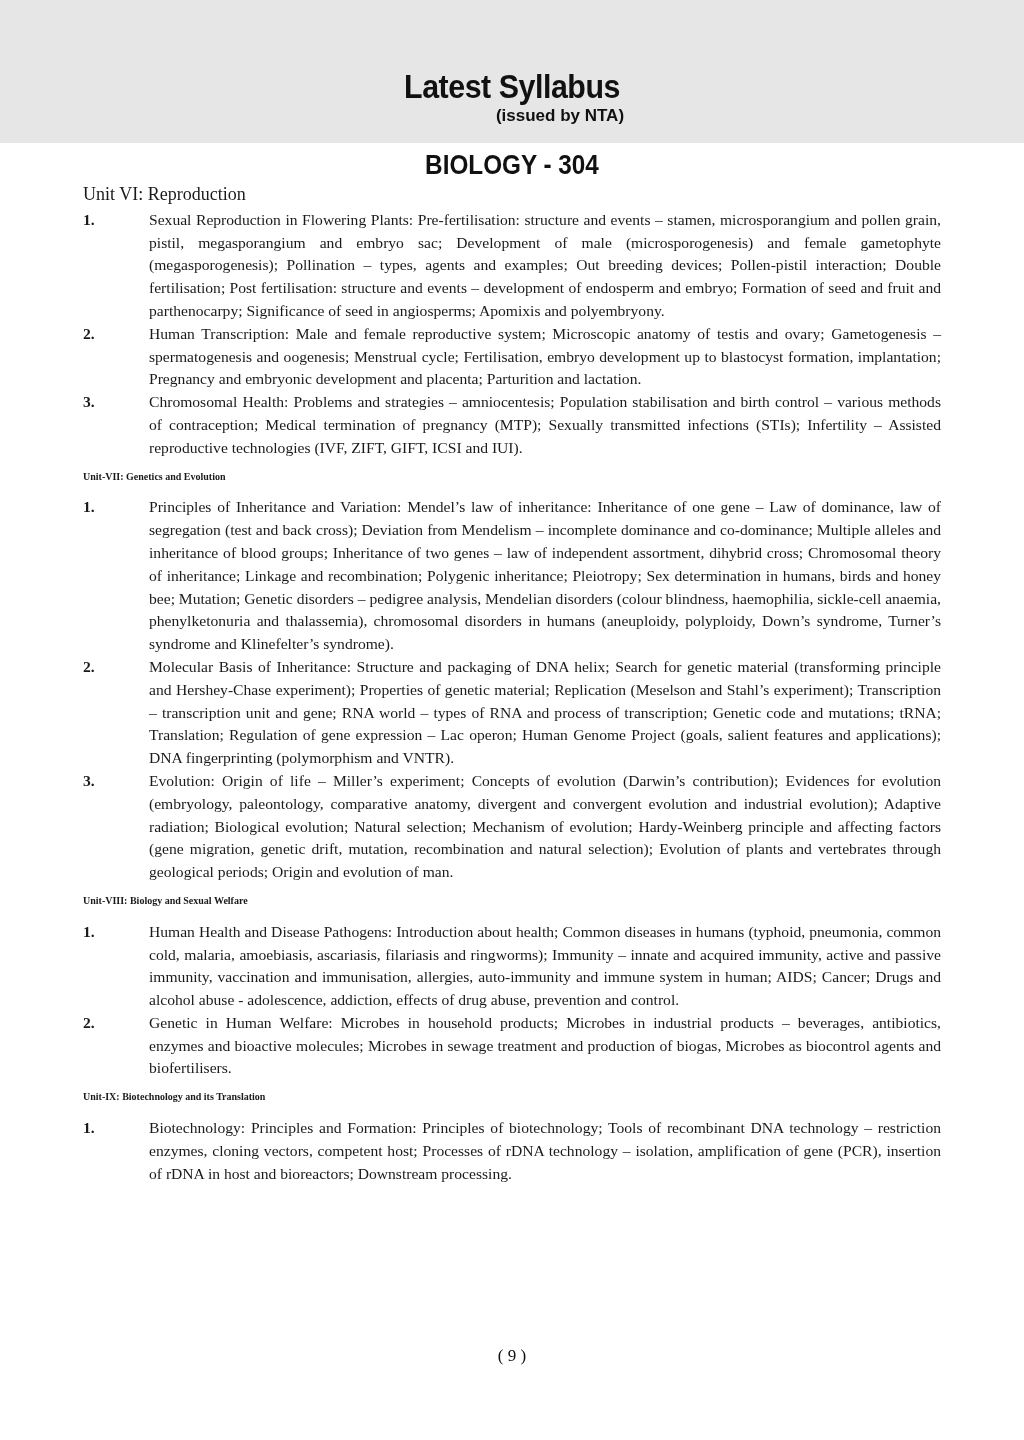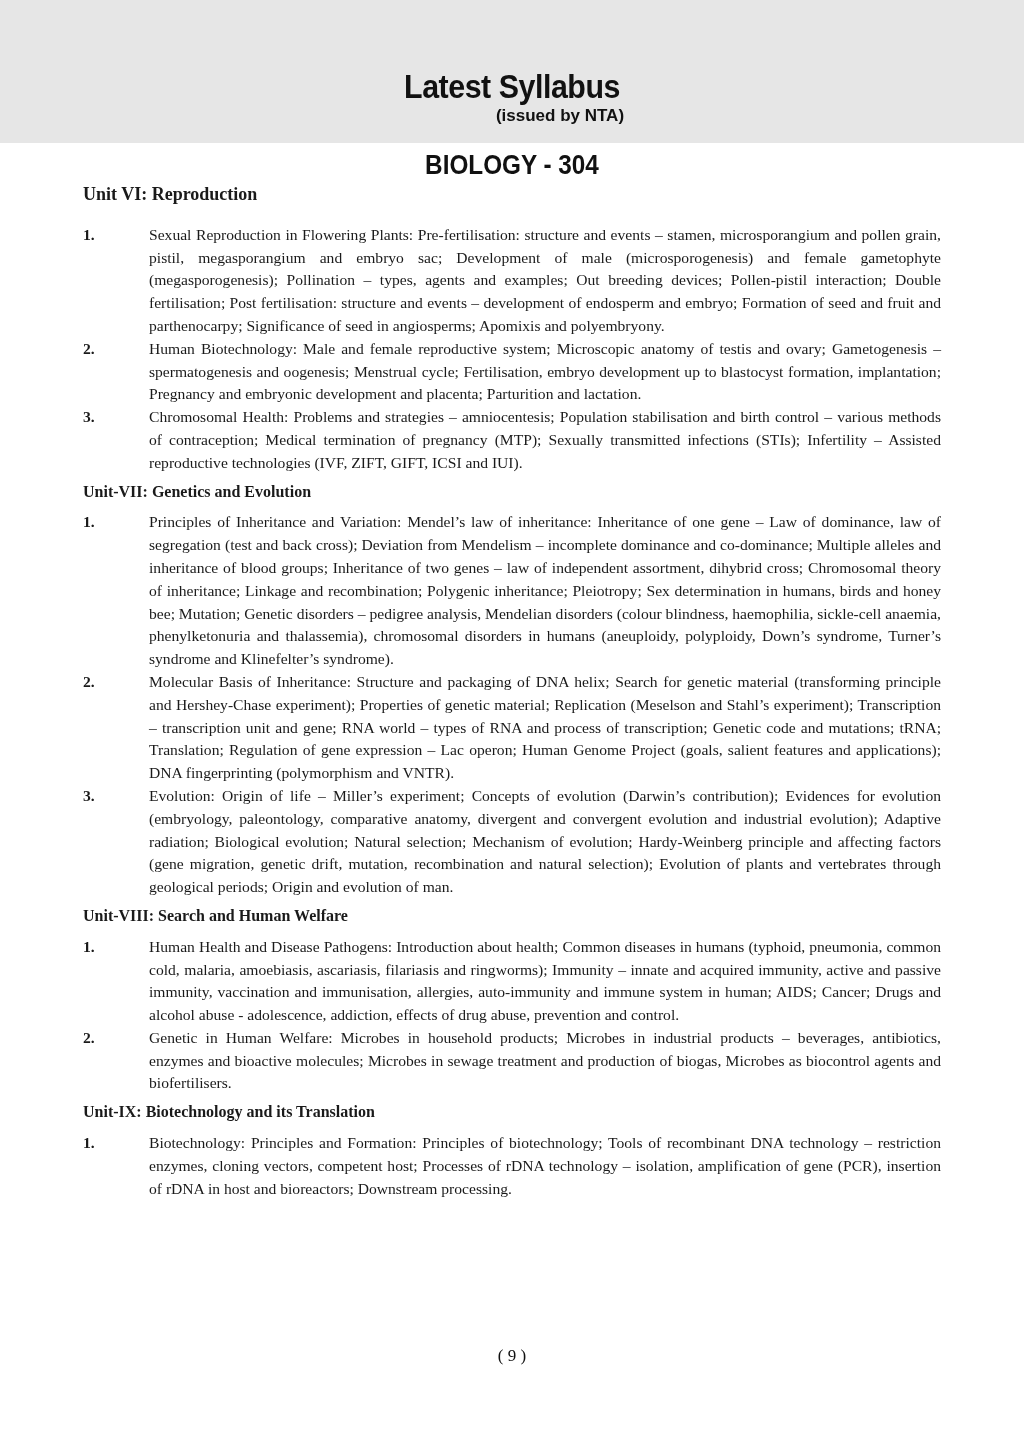--- a/index.html
+++ b/index.html
@@ -14,23 +14,23 @@
   }
   .t1 { top: 68px; font-size: 33px; letter-spacing: -0.5px; transform: scaleX(0.92); }
   .t2 { top: 106px; font-size: 17px; margin-left: 48px; }
   .t3 { top: 150px; font-size: 27px; transform: scaleX(0.9); }
   .content {
     position: absolute; left: 83px; top: 183px; width: 858px;
     font-family: "Liberation Serif", serif; font-size: 15.6px; line-height: 22.8px;
     color: #1a1a1a;
   }
   .unit {
-    font-weight: bold; margin: 0 0 8px 0; font-size: 16px;
+    font-weight: bold; margin: 0 0 8px 0; font-size: 10px;
   }
-  .unit.first { font-weight: bold; font-size: 18px; margin-bottom: 18px; }
+  .unit.first { font-weight: normal; font-size: 18px; margin-bottom: 3px; }
   .unit.gap { margin-top: 6px; }
   .item { display: flex; margin: 0; }
   .num { width: 66px; flex: 0 0 66px; font-weight: bold; }
   .txt { flex: 1; text-align: justify; hyphens: none; }
   .txt b { font-weight: normal; }
   .page-num {
     position: absolute; left: 0; width: 1024px; top: 1346px; text-align: center;
     font-family: "Liberation Serif", serif; font-size: 17px; color: #111;
   }
 </style>
@@ -44,42 +44,42 @@
 
 <div class="content">
 
   <div class="unit first">Unit VI: Reproduction</div>
   <div class="item">
     <span class="num">1.</span>
     <span class="txt"><b>Sexual Reproduction in Flowering Plants:</b><span> Pre-fertilisation: structure and events – stamen, microsporangium and pollen grain, pistil, megasporangium and embryo sac; Development of male (microsporogenesis) and female gametophyte (megasporogenesis); Pollination – types, agents and examples; Out breeding devices; Pollen-pistil interaction; Double fertilisation; Post fertilisation: structure and events – development of endosperm and embryo; Formation of seed and fruit and parthenocarpy; Significance of seed in angiosperms; Apomixis and polyembryony.</span></span>
   </div>
   <div class="item">
     <span class="num">2.</span>
-    <span class="txt"><b>Human Biotechnology:</b><span> Male and female reproductive system; Microscopic anatomy of testis and ovary; Gametogenesis – spermatogenesis and oogenesis; Menstrual cycle; Fertilisation, embryo development up to blastocyst formation, implantation; Pregnancy and embryonic development and placenta; Parturition and lactation.</span></span>
+    <span class="txt"><b>Human Transcription:</b><span> Male and female reproductive system; Microscopic anatomy of testis and ovary; Gametogenesis – spermatogenesis and oogenesis; Menstrual cycle; Fertilisation, embryo development up to blastocyst formation, implantation; Pregnancy and embryonic development and placenta; Parturition and lactation.</span></span>
   </div>
   <div class="item">
     <span class="num">3.</span>
     <span class="txt"><b>Chromosomal Health:</b><span> Problems and strategies – amniocentesis; Population stabilisation and birth control – various methods of contraception; Medical termination of pregnancy (MTP); Sexually transmitted infections (STIs); Infertility – Assisted reproductive technologies (IVF, ZIFT, GIFT, ICSI and IUI).</span></span>
   </div>
 
   <div class="unit gap">Unit-VII: Genetics and Evolution</div>
   <div class="item">
     <span class="num">1.</span>
     <span class="txt"><b>Principles of Inheritance and Variation:</b><span> Mendel’s law of inheritance: Inheritance of one gene – Law of dominance, law of segregation (test and back cross); Deviation from Mendelism – incomplete dominance and co-dominance; Multiple alleles and inheritance of blood groups; Inheritance of two genes – law of independent assortment, dihybrid cross; Chromosomal theory of inheritance; Linkage and recombination; Polygenic inheritance; Pleiotropy; Sex determination in humans, birds and honey bee; Mutation; Genetic disorders – pedigree analysis, Mendelian disorders (colour blindness, haemophilia, sickle-cell anaemia, phenylketonuria and thalassemia), chromosomal disorders in humans (aneuploidy, polyploidy, Down’s syndrome, Turner’s syndrome and Klinefelter’s syndrome).</span></span>
   </div>
   <div class="item">
     <span class="num">2.</span>
     <span class="txt"><b>Molecular Basis of Inheritance:</b><span> Structure and packaging of DNA helix; Search for genetic material (transforming principle and Hershey-Chase experiment); Properties of genetic material; Replication (Meselson and Stahl’s experiment); Transcription – transcription unit and gene; RNA world – types of RNA and process of transcription; Genetic code and mutations; tRNA; Translation; Regulation of gene expression – Lac operon; Human Genome Project (goals, salient features and applications); DNA fingerprinting (polymorphism and VNTR).</span></span>
   </div>
   <div class="item">
     <span class="num">3.</span>
     <span class="txt"><b>Evolution: Origin of life –</b><span> Miller’s experiment; Concepts of evolution (Darwin’s contribution); Evidences for evolution (embryology, paleontology, comparative anatomy, divergent and convergent evolution and industrial evolution); Adaptive radiation; Biological evolution; Natural selection; Mechanism of evolution; Hardy-Weinberg principle and affecting factors (gene migration, genetic drift, mutation, recombination and natural selection); Evolution of plants and vertebrates through geological periods; Origin and evolution of man.</span></span>
   </div>
 
-  <div class="unit gap">Unit-VIII: Search and Human Welfare</div>
+  <div class="unit gap">Unit-VIII: Biology and Sexual Welfare</div>
   <div class="item">
     <span class="num">1.</span>
     <span class="txt"><b>Human Health and Disease Pathogens:</b><span> Introduction about health; Common diseases in humans (typhoid, pneumonia, common cold, malaria, amoebiasis, ascariasis, filariasis and ringworms); Immunity – innate and acquired immunity, active and passive immunity, vaccination and immunisation, allergies, auto-immunity and immune system in human; AIDS; Cancer; Drugs and alcohol abuse - adolescence, addiction, effects of drug abuse, prevention and control.</span></span>
   </div>
   <div class="item">
     <span class="num">2.</span>
     <span class="txt"><b>Genetic in Human Welfare:</b><span> Microbes in household products; Microbes in industrial products – beverages, antibiotics, enzymes and bioactive molecules; Microbes in sewage treatment and production of biogas, Microbes as biocontrol agents and biofertilisers.</span></span>
   </div>
 
   <div class="unit gap">Unit-IX: Biotechnology and its Translation</div>

